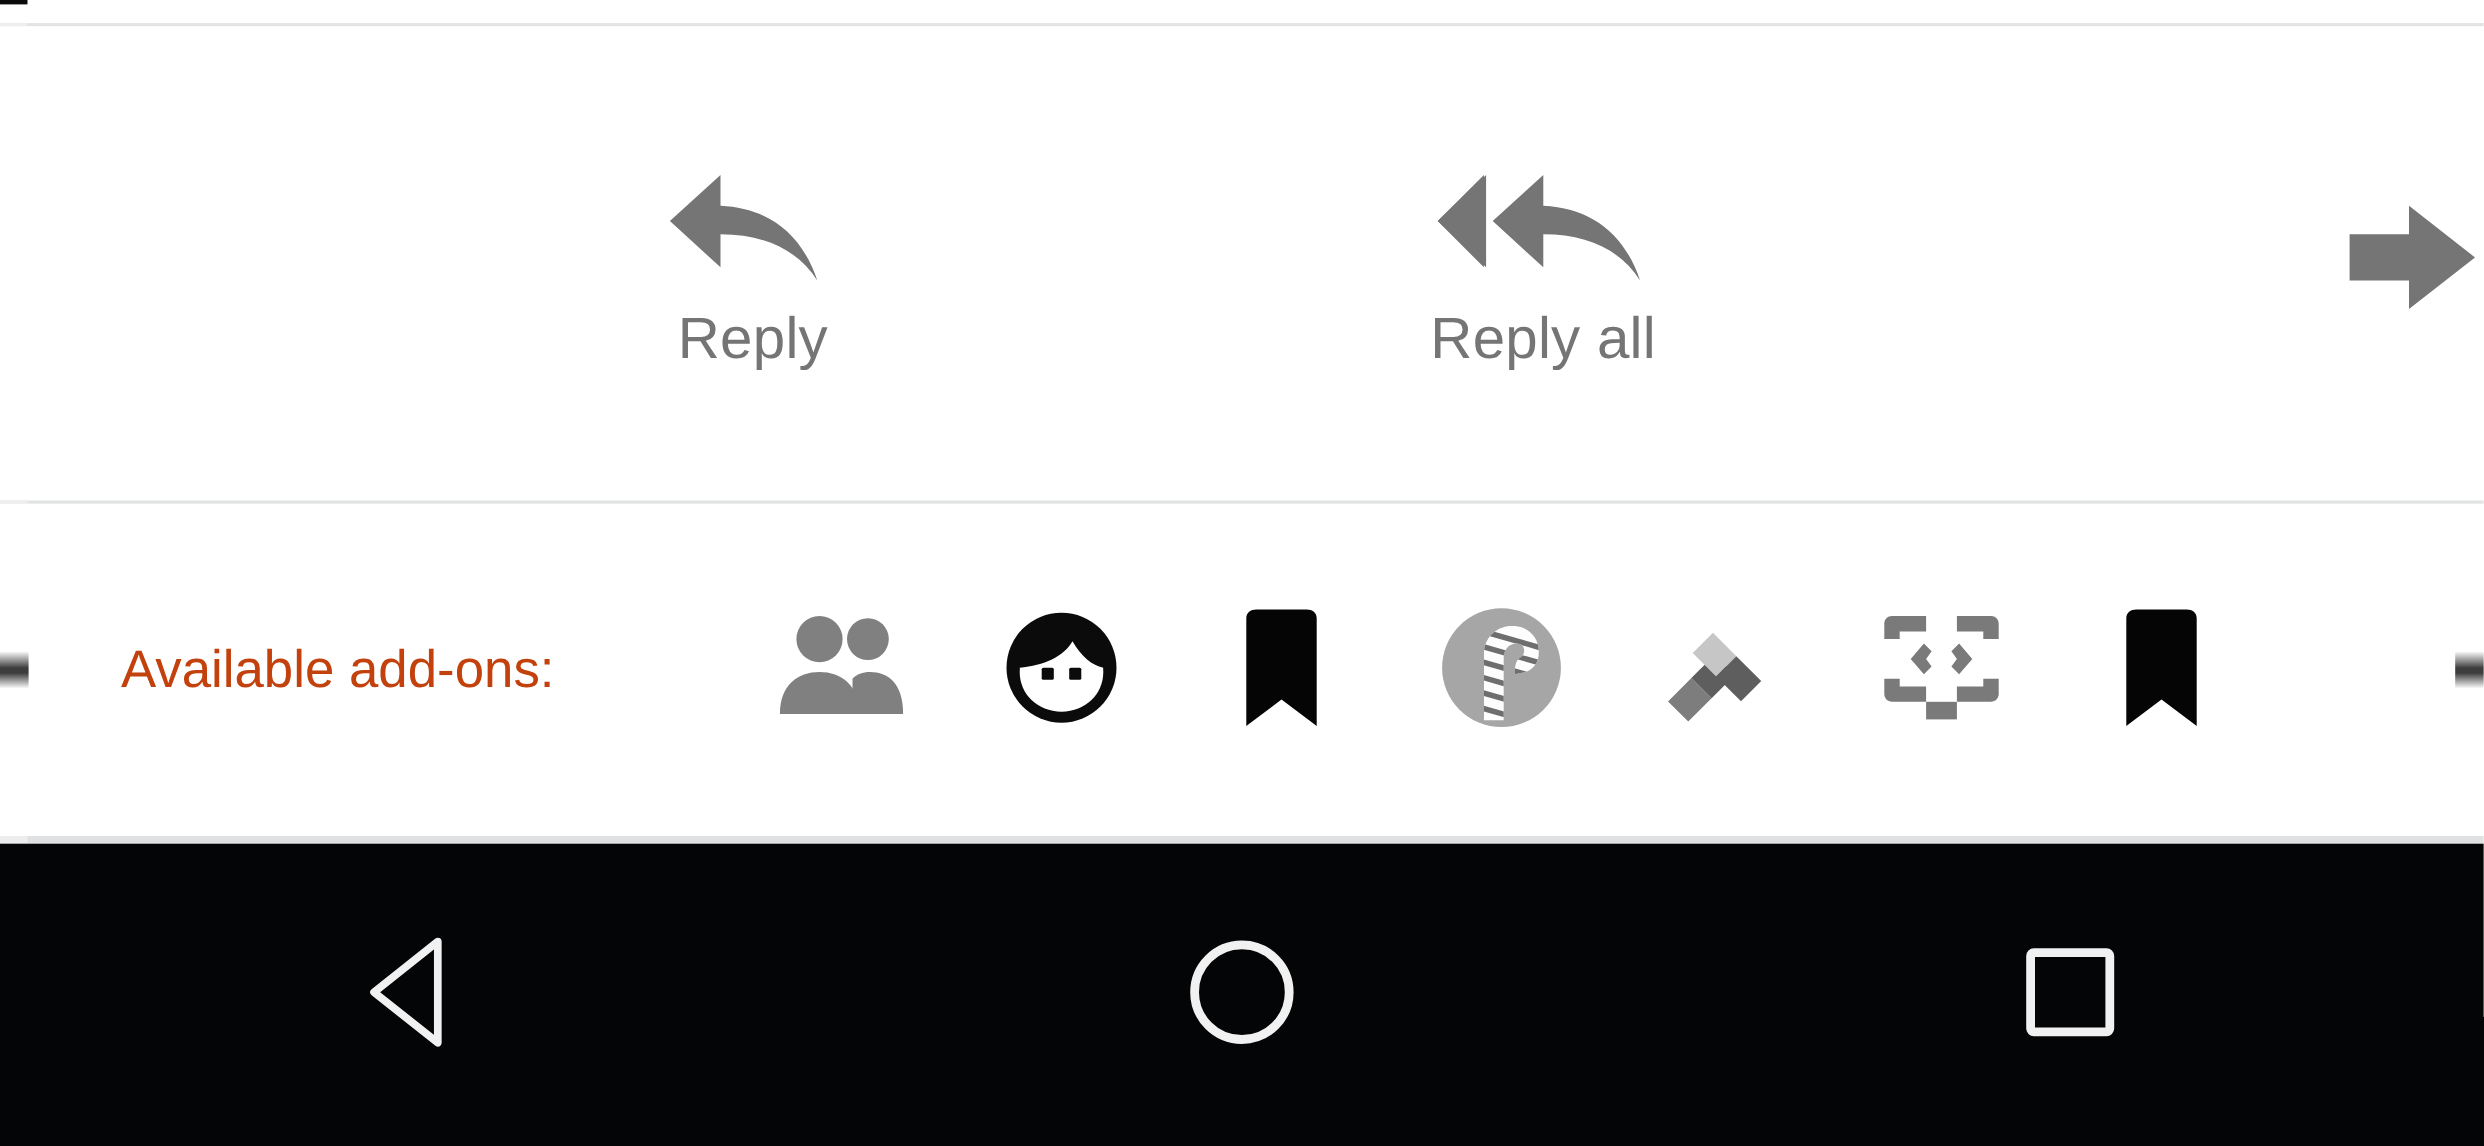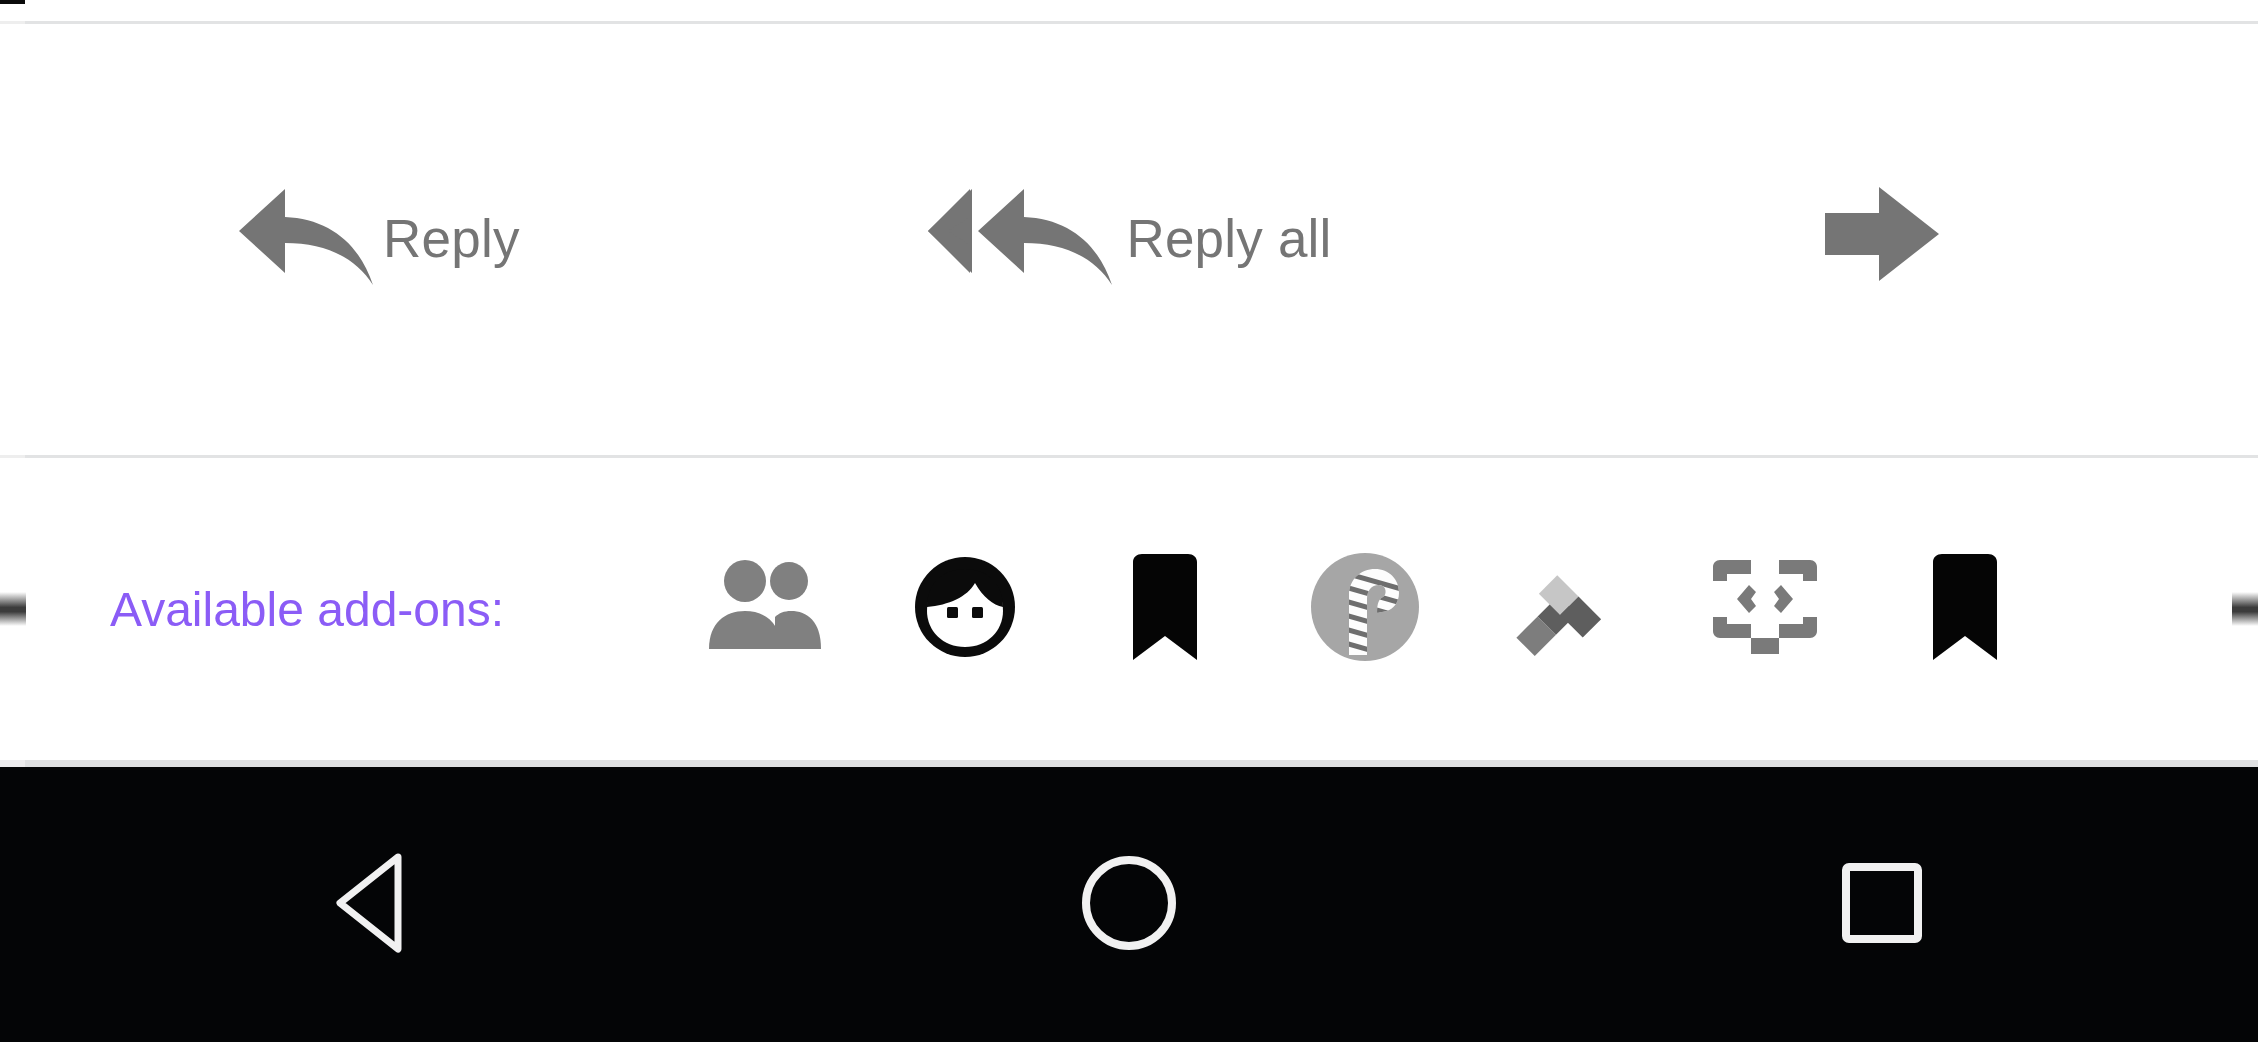--- a/index.html
+++ b/index.html
@@ -42,22 +42,22 @@
     position:absolute; left:0; top:24px;
     width:100%; height:431px;
     background:#ffffff;
     display:flex;
     align-items:center;
   }
   .action-btn {
     flex:1 1 0;
     height:100%;
     display:flex;
-    flex-direction:row;
-    align-items:center;
+    flex-direction:column;
+    align-items:flex-end;
     justify-content:center;
     cursor:pointer;
     user-select:none;
   }
   .action-icon {
     height:130px;
     display:flex; align-items:center; justify-content:center;
     margin-bottom:8px;
   }
   .action-label {
@@ -74,21 +74,21 @@
     width:100%; height:302px;
     background:#ffffff;
     display:flex;
     align-items:center;
   }
   .addons-label {
     position:absolute;
     left:110px; top:50%;
     transform:translateY(-50%);
     font-size:48px;
-    color:#8b5cf6;
+    color:#c2410c;
     white-space:nowrap;
   }
   .addons-list {
     position:absolute;
     left:700px; top:0;
     height:100%;
     display:flex;
     align-items:center;
     gap:70px;
   }

